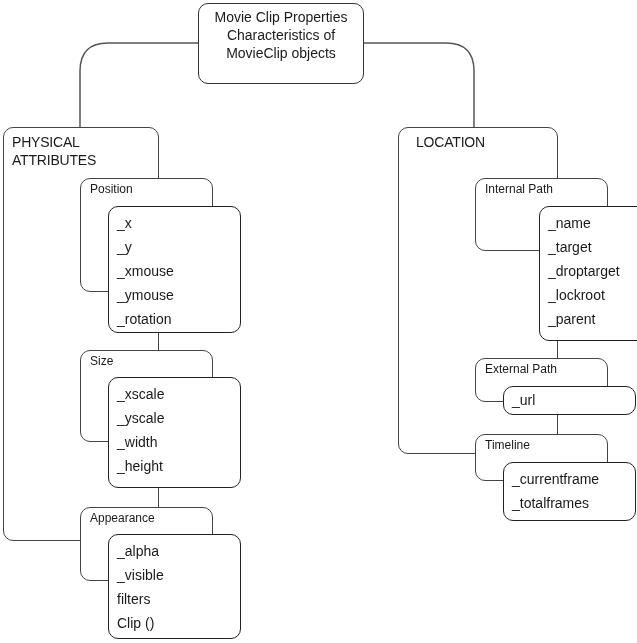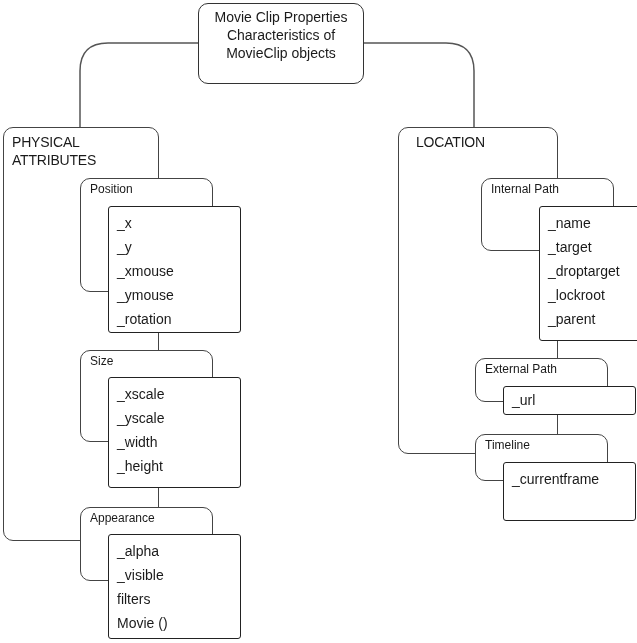--- a/index.html
+++ b/index.html
@@ -5,21 +5,21 @@
   html, body { margin: 0; padding: 0; background: #ffffff; }
   body { width: 637px; height: 643px; position: relative; overflow: hidden;
          font-family: "Liberation Sans", sans-serif; color: #1a1a1a; }
   .box { position: absolute; border: 1.5px solid #333; border-radius: 10px; background: #fff; box-sizing: border-box; }
   .group { position: absolute; border: 1.5px solid #444; border-radius: 10px; background: #fff; box-sizing: border-box; }
   .title { position: absolute; font-size: 14px; line-height: 18px; letter-spacing: -0.2px; }
   .root { text-align: center; font-size: 14px; line-height: 18px; padding-top: 4px; }
   .root div { white-space: nowrap; }
   .hdr { position: absolute; border: 1.5px solid #444; border-radius: 10px; background: #fff; box-sizing: border-box; }
   .hdr span { position: absolute; left: 9px; top: 3px; font-size: 12px; white-space: nowrap; }
-  .list { position: absolute; border: 1.5px solid #222; border-radius: 3px; background: #fff; box-sizing: border-box; padding: 4px 4px 0 8px; }
+  .list { position: absolute; border: 1.5px solid #222; border-radius: 10px; background: #fff; box-sizing: border-box; padding: 4px 4px 0 8px; }
   .list div { font-size: 14px; line-height: 24px; white-space: nowrap; }
   svg.lines { position: absolute; left: 0; top: 0; }
 </style>
 </head>
 <body>
 
 <svg class="lines" width="637" height="643">
   <g fill="none" stroke="#555" stroke-width="1.5">
 
     <path d="M198 43 H108 Q80 43 80 71 V127"></path>
@@ -69,27 +69,27 @@
   <div>_height</div>
 </div>
 
 <div class="hdr" style="left:80px; top:507px; width:133px; height:74px;">
   <span>Appearance</span>
 </div>
 <div class="list" style="left:108px; top:534px; width:133px; height:105px;">
   <div>_alpha</div>
   <div>_visible</div>
   <div>filters</div>
-  <div>Movie ()</div>
+  <div>Clip ()</div>
 </div>
 
 <div class="group" style="left:398px; top:127px; width:160px; height:327px;"></div>
 <div class="title" style="left:407px; top:133px;margin-left:9px;">LOCATION</div>
 
-<div class="hdr" style="left:475px; top:178px; width:133px; height:73px;margin-left:6px;">
+<div class="hdr" style="left:475px; top:178px; width:133px; height:73px;">
   <span>Internal Path</span>
 </div>
 <div class="list" style="left:503px; top:206px; width:133px; height:135px;margin-left:36px;">
   <div>_name</div>
   <div>_target</div>
   <div>_droptarget</div>
   <div>_lockroot</div>
   <div>_parent</div>
 </div>
 
@@ -98,13 +98,14 @@
 </div>
 <div class="list" style="left:503px; top:386px; width:133px; height:29px; padding-top:1px;">
   <div>_url</div>
 </div>
 
 <div class="hdr" style="left:475px; top:434px; width:133px; height:47px;">
   <span>Timeline</span>
 </div>
 <div class="list" style="left:503px; top:462px; width:133px; height:59px;">
   <div>_currentframe</div>
+  <div>_totalframes</div>
 </div>
 
 </body></html>

